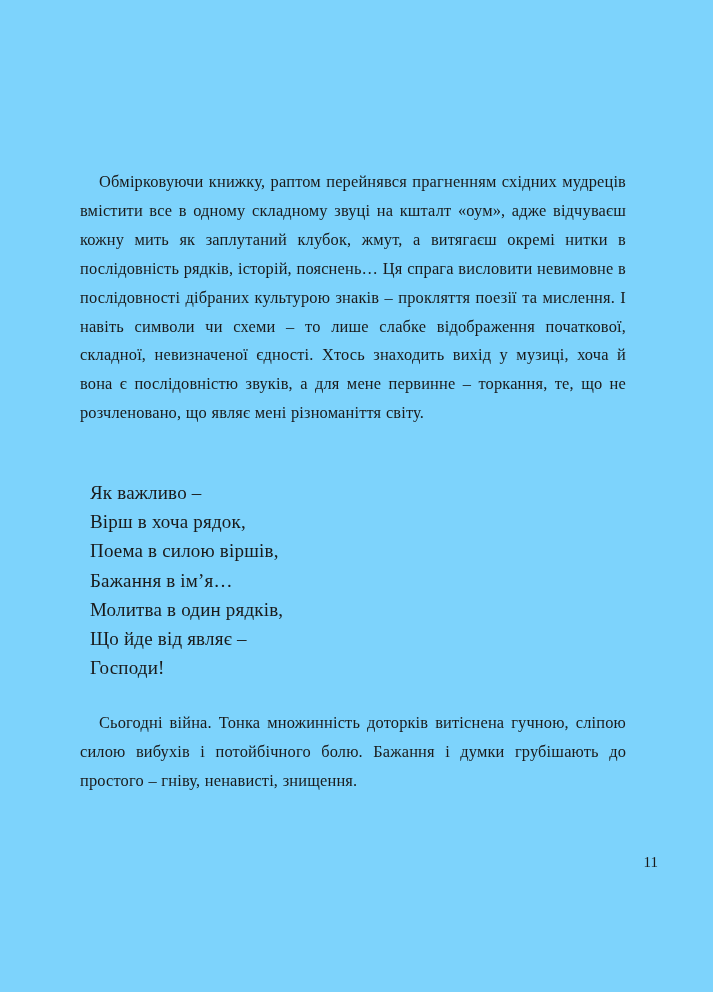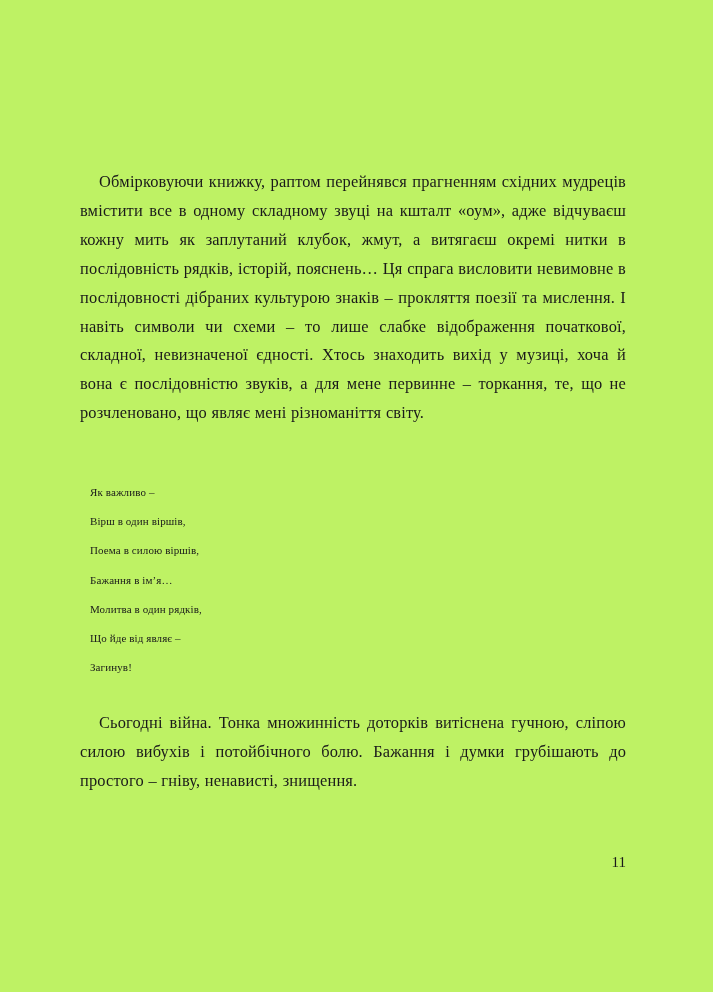--- a/index.html
+++ b/index.html
@@ -6,21 +6,21 @@
   html, body {
     margin: 0;
     padding: 0;
     background: #ffffff;
   }
 
   .page {
     position: relative;
     width: 713px;
     height: 992px;
-    background: #bef264;
+    background: #7dd3fc;
     margin: 0 auto;
     overflow: hidden;
     font-family: "Liberation Serif", "DejaVu Serif", serif;
     color: #1a1a1a;
     -webkit-font-smoothing: antialiased;
   }
 
   .text-block {
     position: absolute;
     left: 80px;
@@ -46,21 +46,21 @@
   }
 
   .poem-block {
     position: absolute;
     left: 90px;
     top: 478px;
     width: 420px;
   }
 
   .poem-line {
-    font-size: 11px;
+    font-size: 19px;
     line-height: 29.2px;
     text-align: left;
     white-space: pre;
     letter-spacing: 0.01em;
   }
 
   .par2-block {
     position: absolute;
     left: 80px;
     top: 709px;
@@ -70,40 +70,41 @@
   .page-number {
     position: absolute;
     left: 0;
     top: 852px;
     width: 626px;
     text-align: right;
     font-size: 15px;
     line-height: 20px;
     color: #1a1a1a;
     font-family: "Liberation Serif", "DejaVu Serif", serif;
+    padding-left: 32px;
   }
 </style>
 </head>
 <body>
 
 <div class="page">
 
   <div class="text-block">
     <p class="body-par">Обмірковуючи книжку, раптом перейнявся прагненням східних мудреців вмістити все в одному складному звуці на кшталт «оум», адже відчуваєш кожну мить як заплутаний клубок, жмут, а витягаєш окремі нитки в послідовність рядків, історій, пояснень… Ця спрага висловити невимовне в послідовності дібраних культурою знаків – прокляття поезії та мислення. І навіть символи чи схеми – то лише слабке відображення початкової, складної, невизначеної єдності. Хтось знаходить вихід у музиці, хоча й вона є послідовністю звуків, а для мене первинне – торкання, те, що не розчленовано, що являє мені різноманіття світу.</p>
   </div>
 
   <div class="poem-block">
     <div class="poem">
       <div class="poem-line">Як важливо –</div>
-      <div class="poem-line">Вірш в один віршів,</div>
+      <div class="poem-line">Вірш в хоча рядок,</div>
       <div class="poem-line">Поема в силою віршів,</div>
       <div class="poem-line">Бажання в ім’я…</div>
       <div class="poem-line">Молитва в один рядків,</div>
       <div class="poem-line">Що йде від являє –</div>
-      <div class="poem-line">Загинув!</div>
+      <div class="poem-line">Господи!</div>
     </div>
   </div>
 
   <div class="par2-block">
     <p class="body-par">Сьогодні війна. Тонка множинність доторків витіснена гучною, сліпою силою вибухів і потойбічного болю. Бажання і думки грубішають до простого – гніву, ненависті, знищення.</p>
   </div>
 
   <div class="page-number">11</div>
 
 </div>

